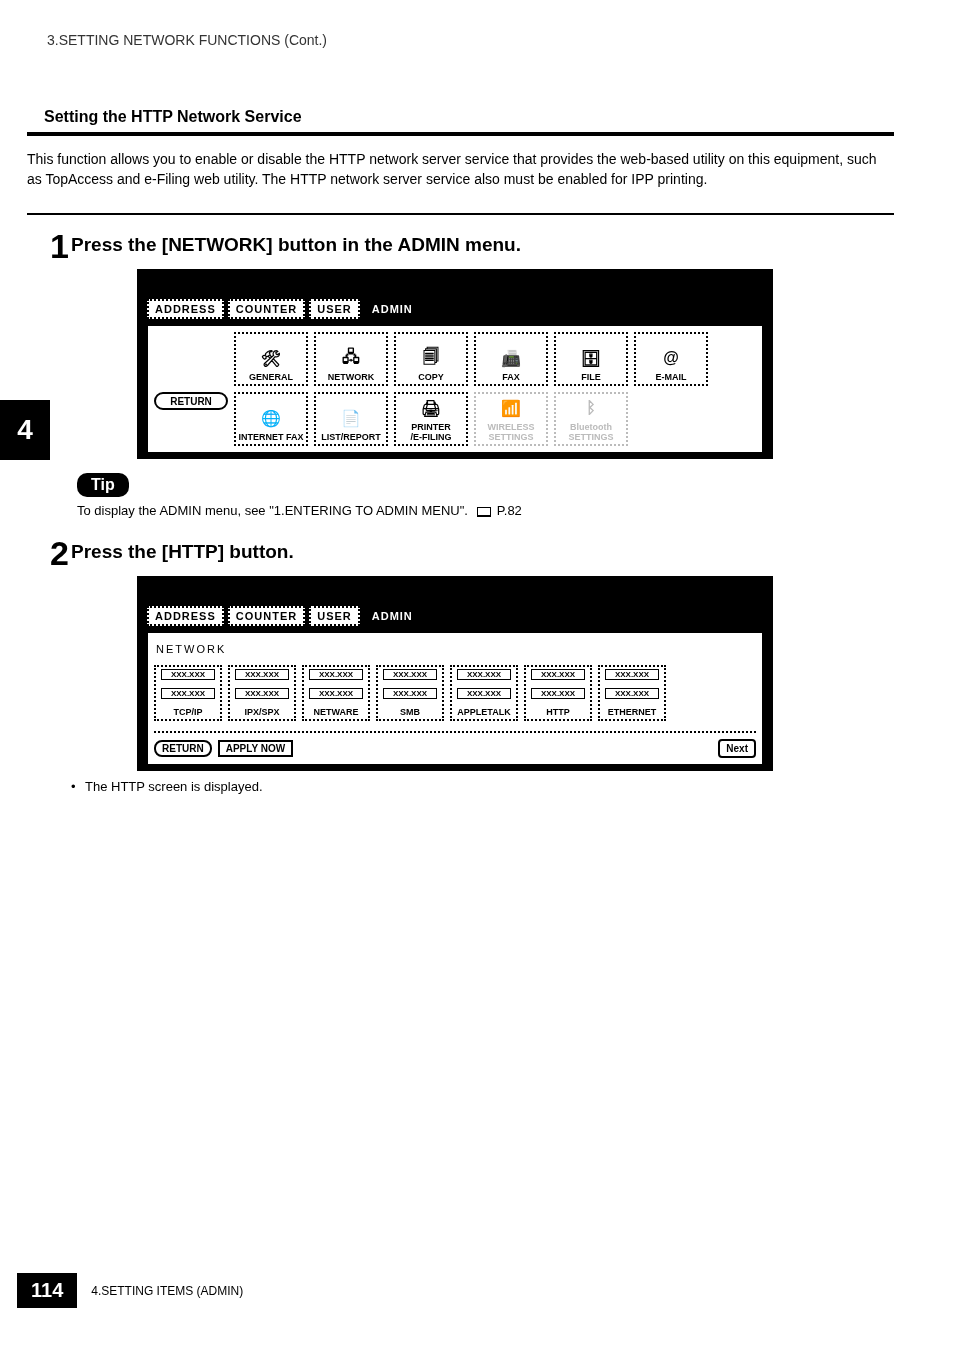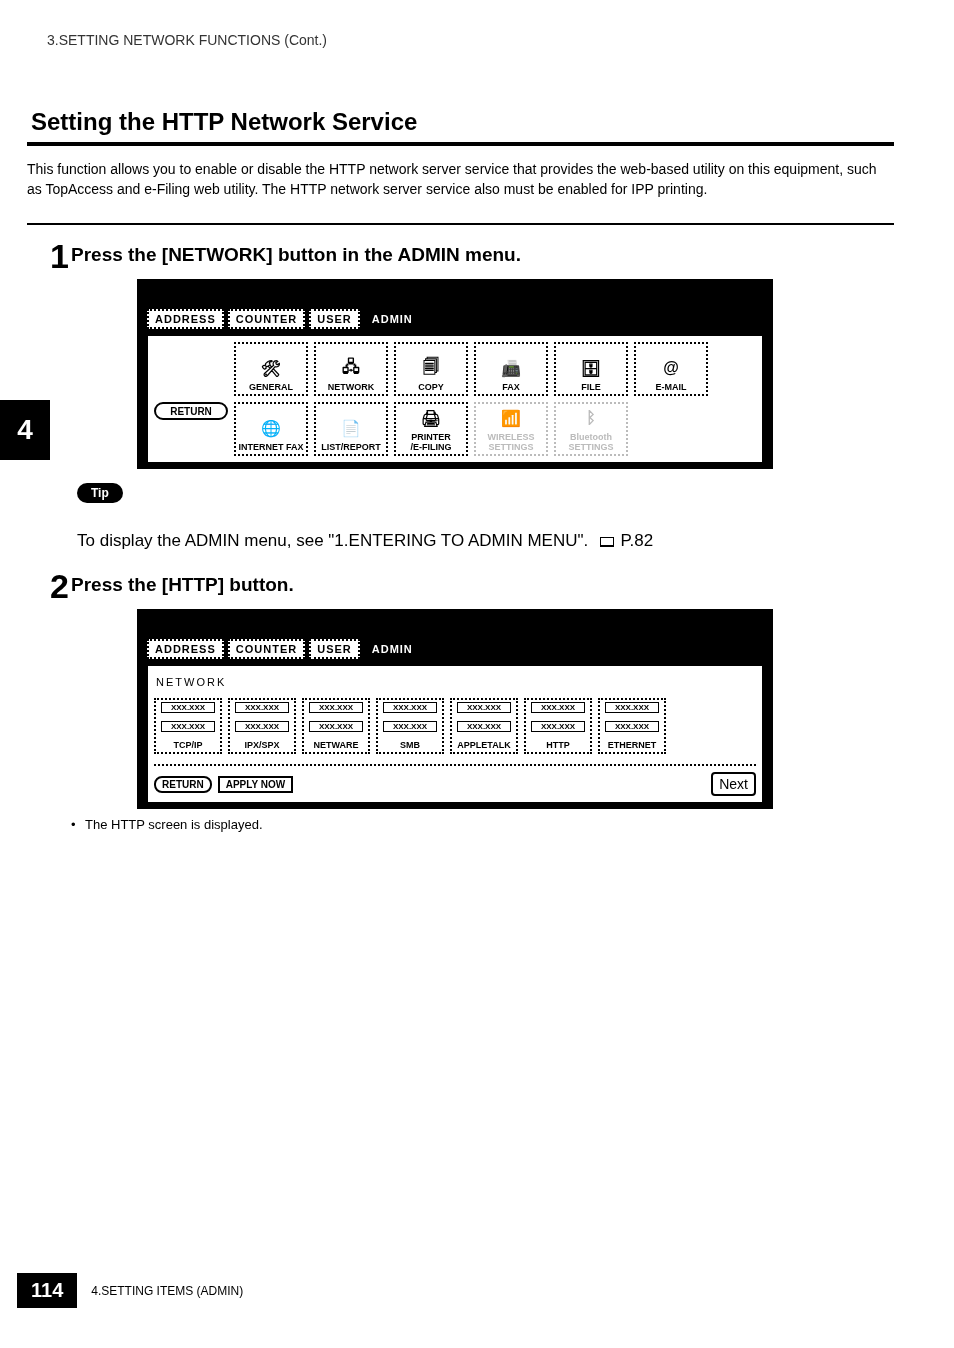--- a/index.html
+++ b/index.html
@@ -1,19 +1,19 @@
 <!DOCTYPE html>
 <html><head>
 <meta charset="utf-8">
 <style>
   * { box-sizing: border-box; margin: 0; padding: 0; }
   html, body { width: 954px; background: #fff; font-family: Arial, Helvetica, sans-serif; color: #000; }
   .page { width: 954px; min-height: 1348px; position: relative; padding: 32px 60px 0 27px; }
   .header-line { font-size: 14px; color: #333; margin-left: 20px; margin-bottom: 60px; }
-  .section-title { font-size: 24px; font-weight: bold; margin-left: 4px; margin-bottom: 6px; }
+  .section-title { font-size: 16px; font-weight: bold; margin-left: 17px; margin-bottom: 6px; }
   .hr-thick { border: none; border-top: 4px solid #000; margin-bottom: 14px; }
   .intro { font-size: 14px; line-height: 1.4; margin-bottom: 24px; }
   .hr-medium { border: none; border-top: 2px solid #000; margin-bottom: 14px; }
   .step { display: flex; align-items: flex-start; margin-bottom: 6px; }
   .step-num { font-size: 34px; font-weight: bold; width: 42px; text-align: right; margin-right: 2px; line-height: 1; }
   .step-title { font-size: 19px; font-weight: bold; line-height: 1.3; padding-top: 4px; }
   .screenshot-wrap { margin-left: 110px; margin-top: 4px; margin-bottom: 8px; }
   .screenshot { background: #000; padding: 30px 10px 6px 10px; width: 636px; }
   .tabs { display: flex; gap: 4px; margin-bottom: 6px; }
   .tab { background: #fff; border: 2px dotted #000; padding: 2px 6px; font-size: 11px; font-weight: bold; letter-spacing: 1px; }
@@ -22,34 +22,34 @@
   .grid { display: flex; flex-wrap: wrap; gap: 6px; }
   .cell-spacer { width: 74px; height: 54px; }
   .cell { width: 74px; height: 54px; border: 2px dotted #000; display: flex; flex-direction: column; align-items: center; justify-content: flex-end; font-size: 9px; font-weight: bold; padding-bottom: 2px; background:#fff; }
   .cell.disabled { border-color: #bbb; color: #bbb; }
   .cell .icon-box { height: 28px; display:flex; align-items:center; justify-content:center; font-size:16px; }
   .return-btn { width: 74px; height: 18px; border: 2px solid #000; border-radius: 9px; font-size: 10px; font-weight: bold; display:flex; align-items:center; justify-content:center; background:#fff; }
   .row2 { display:flex; gap:6px; margin-top:6px; }
   .note-list { margin-left: 50px; font-size: 13px; margin-top: 4px; margin-bottom: 10px; }
   .note-list li { list-style: none; padding-left: 8px; position: relative; }
   .note-list li::before { content: "•"; position: absolute; left: -6px; }
-  .tip-badge { display:inline-block; background:#000; color:#fff; font-size:12px; font-weight:bold; padding:3px 14px; border-radius:10px; margin-left:50px; margin-top:6px; margin-bottom:6px; }
-  .tip-text { margin-left:50px; font-size:17px; margin-bottom:18px;margin-top:22px; }
+  .tip-badge { display:inline-block; background:#000; color:#fff; font-size:16px; font-weight:bold; padding:3px 14px; border-radius:10px; margin-left:50px; margin-top:6px; margin-bottom:6px; }
+  .tip-text { margin-left:50px; font-size:13px; margin-bottom:18px; }
   .book-icon { display:inline-block; width:14px; height:10px; border:1px solid #000; border-bottom:2px solid #000; margin:0 2px; vertical-align:middle; position:relative; }
   .chapter-tab { position:absolute; left:0; top:400px; width:50px; height:60px; background:#000; color:#fff; font-size:28px; font-weight:bold; display:flex; align-items:center; justify-content:center; }
 
   
   .subheading { font-size:11px; letter-spacing:2px; margin:4px 0 4px 2px; }
   .net-grid { display:flex; gap:6px; flex-wrap:wrap; padding:6px 0; }
   .net-cell { width:68px; height:56px; border:2px dotted #000; display:flex; flex-direction:column; align-items:center; justify-content:space-between; font-size:9px; font-weight:bold; padding:2px; }
   .net-cell .val { border:1px solid #000; width:54px; text-align:center; font-size:8px; margin-bottom:1px; }
   .bottom-bar { display:flex; justify-content:space-between; align-items:center; border-top:2px dotted #000; padding-top:6px; margin-top:4px; }
   .round-btn { border:2px solid #000; border-radius:8px; padding:1px 6px; font-size:10px; font-weight:bold; background:#fff; }
   .sq-btn { border:2px solid #000; padding:1px 6px; font-size:10px; font-weight:bold; background:#fff; }
-  .next-btn { border:2px solid #000; border-radius:4px; padding:2px 6px; font-size:14px; font-weight:normal; }
+  .next-btn { border:2px solid #000; border-radius:4px; padding:2px 6px; font-size:10px; font-weight:bold; }
 
   .footer { position:absolute; left:17px; bottom:40px; display:flex; align-items:center; gap:14px; }
   .page-num-box { background:#000; color:#fff; font-size:20px; font-weight:bold; padding:6px 14px; }
   .footer-text { font-size:12px; }
 </style>
 </head>
 <body>
 
 <div class="page">
   <div class="header-line">3.SETTING NETWORK FUNCTIONS (Cont.)</div>

